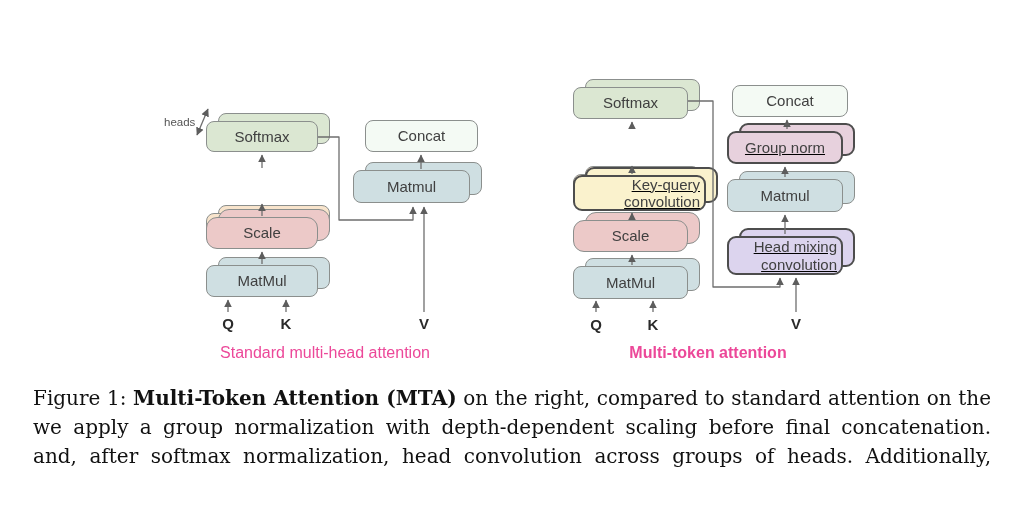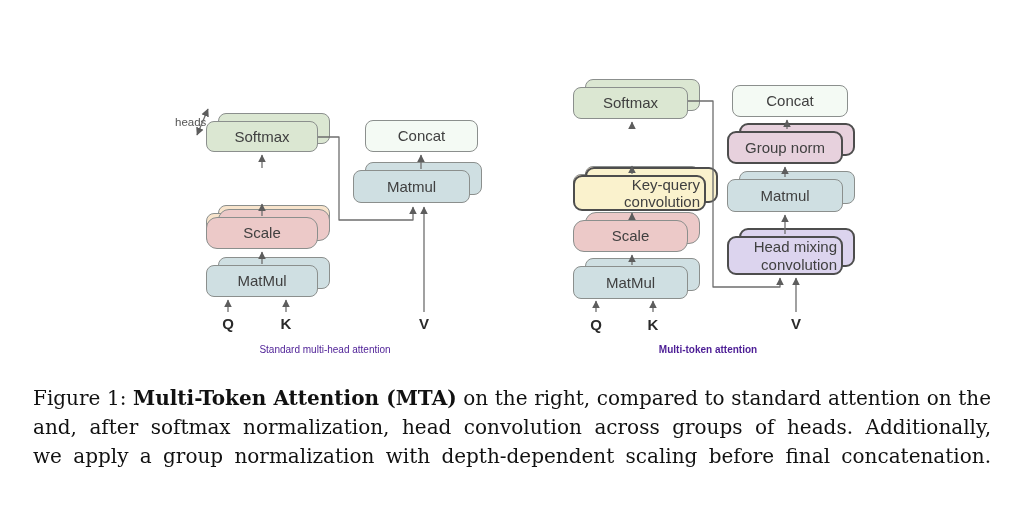--- a/index.html
+++ b/index.html
@@ -6,50 +6,50 @@
   #page{position:relative;width:1024px;height:512px;background:#ffffff;overflow:hidden;
         font-family:"Liberation Sans", sans-serif;}
   
   .stack{position:absolute;}
   .layer{position:absolute;box-sizing:border-box;width:100%;height:100%;
          border:1.3px solid #8b8f8d;border-radius:8px;}
   .back{left:12px;top:-8px;}
   .front{left:0;top:0;display:flex;align-items:center;justify-content:center;}
   .front span{display:block;text-align:right;font-size:15px;line-height:1.15;
               color:#404040;padding:0 4px;}
-  .thick .layer{border:2.6px solid #4d4d4d;border-radius:9px;}
+  .thick .layer{border:2.6px solid #4d4d4d;border-radius:9px;text-decoration:underline;}
   
   .c-green  .layer{background:#dbe7d2;}
   .c-peach  .layer{background:#f8e4cc;margin-top:44px;}
   .c-pink   .layer{background:#ecc9c8;border-radius:11px;}
   .c-blue   .layer{background:#cfdfe2;}
   .c-white  .layer{background:#f4faf4;}
   .c-yellow .layer{background:#faf2cd;}
   .c-mauve  .layer{background:#e7d1dd;}
   .c-lav    .layer{background:#dcd4ee;}
   
   .qkv{position:absolute;transform:translateX(-50%);font-weight:bold;
        font-size:15px;color:#2a2a2a;}
-  .diagram-title{position:absolute;transform:translateX(-50%);font-size:10px;
-       color:#4c1d95;white-space:nowrap;}
+  .diagram-title{position:absolute;transform:translateX(-50%);font-size:16px;
+       color:#ec4899;white-space:nowrap;}
   .heads{position:absolute;font-size:11.5px;color:#555;}
   svg.overlay{position:absolute;left:0;top:0;pointer-events:none;}
   
   .caption{position:absolute;left:33px;top:384px;width:958px;
            font-family:"DejaVu Serif", serif;font-size:20px;color:#111;}
   .caption .cline{height:29px;line-height:29px;text-align:justify;text-align-last:justify;
                   white-space:nowrap;}
   .caption b{font-weight:bold;}
 </style>
 </head>
 <body>
 
 <div id="page">
 
-  <div class="heads" style="left:175px;top:116px;">heads</div>
+  <div class="heads" style="left:164px;top:116px;">heads</div>
 
   <div class="stack c-green" style="left:206px;top:121px;width:112px;height:31px">
     <div class="layer back"></div>
     <div class="layer front">
       <span>Softmax</span>
       </div>
   </div>
   <div class="stack c-peach" style="left:206px;top:169px;width:112px;height:32px">
     <div class="layer back"></div>
     <div class="layer front">
@@ -176,17 +176,17 @@
       <line x1="785" y1="177" x2="785" y2="167" marker-end="url(#ah)"></line>
       <line x1="787" y1="129" x2="787" y2="120" marker-end="url(#ah)"></line>
       <line x1="796" y1="312" x2="796" y2="278" marker-end="url(#ah)"></line>
     </g>
   </svg>
 
   <div class="caption">
     <div class="cline">
       <span>Figure 1: </span><b>Multi-Token Attention (MTA)</b><span> on the right, compared to standard attention on the</span>
     </div>
+    <div class="cline">we apply a group normalization with depth-dependent scaling before final concatenation.</div>
     <div class="cline">and, after softmax normalization, head convolution across groups of heads. Additionally,</div>
-    <div class="cline">we apply a group normalization with depth-dependent scaling before final concatenation.</div>
   </div>
 
 </div>
 
 </body></html>

